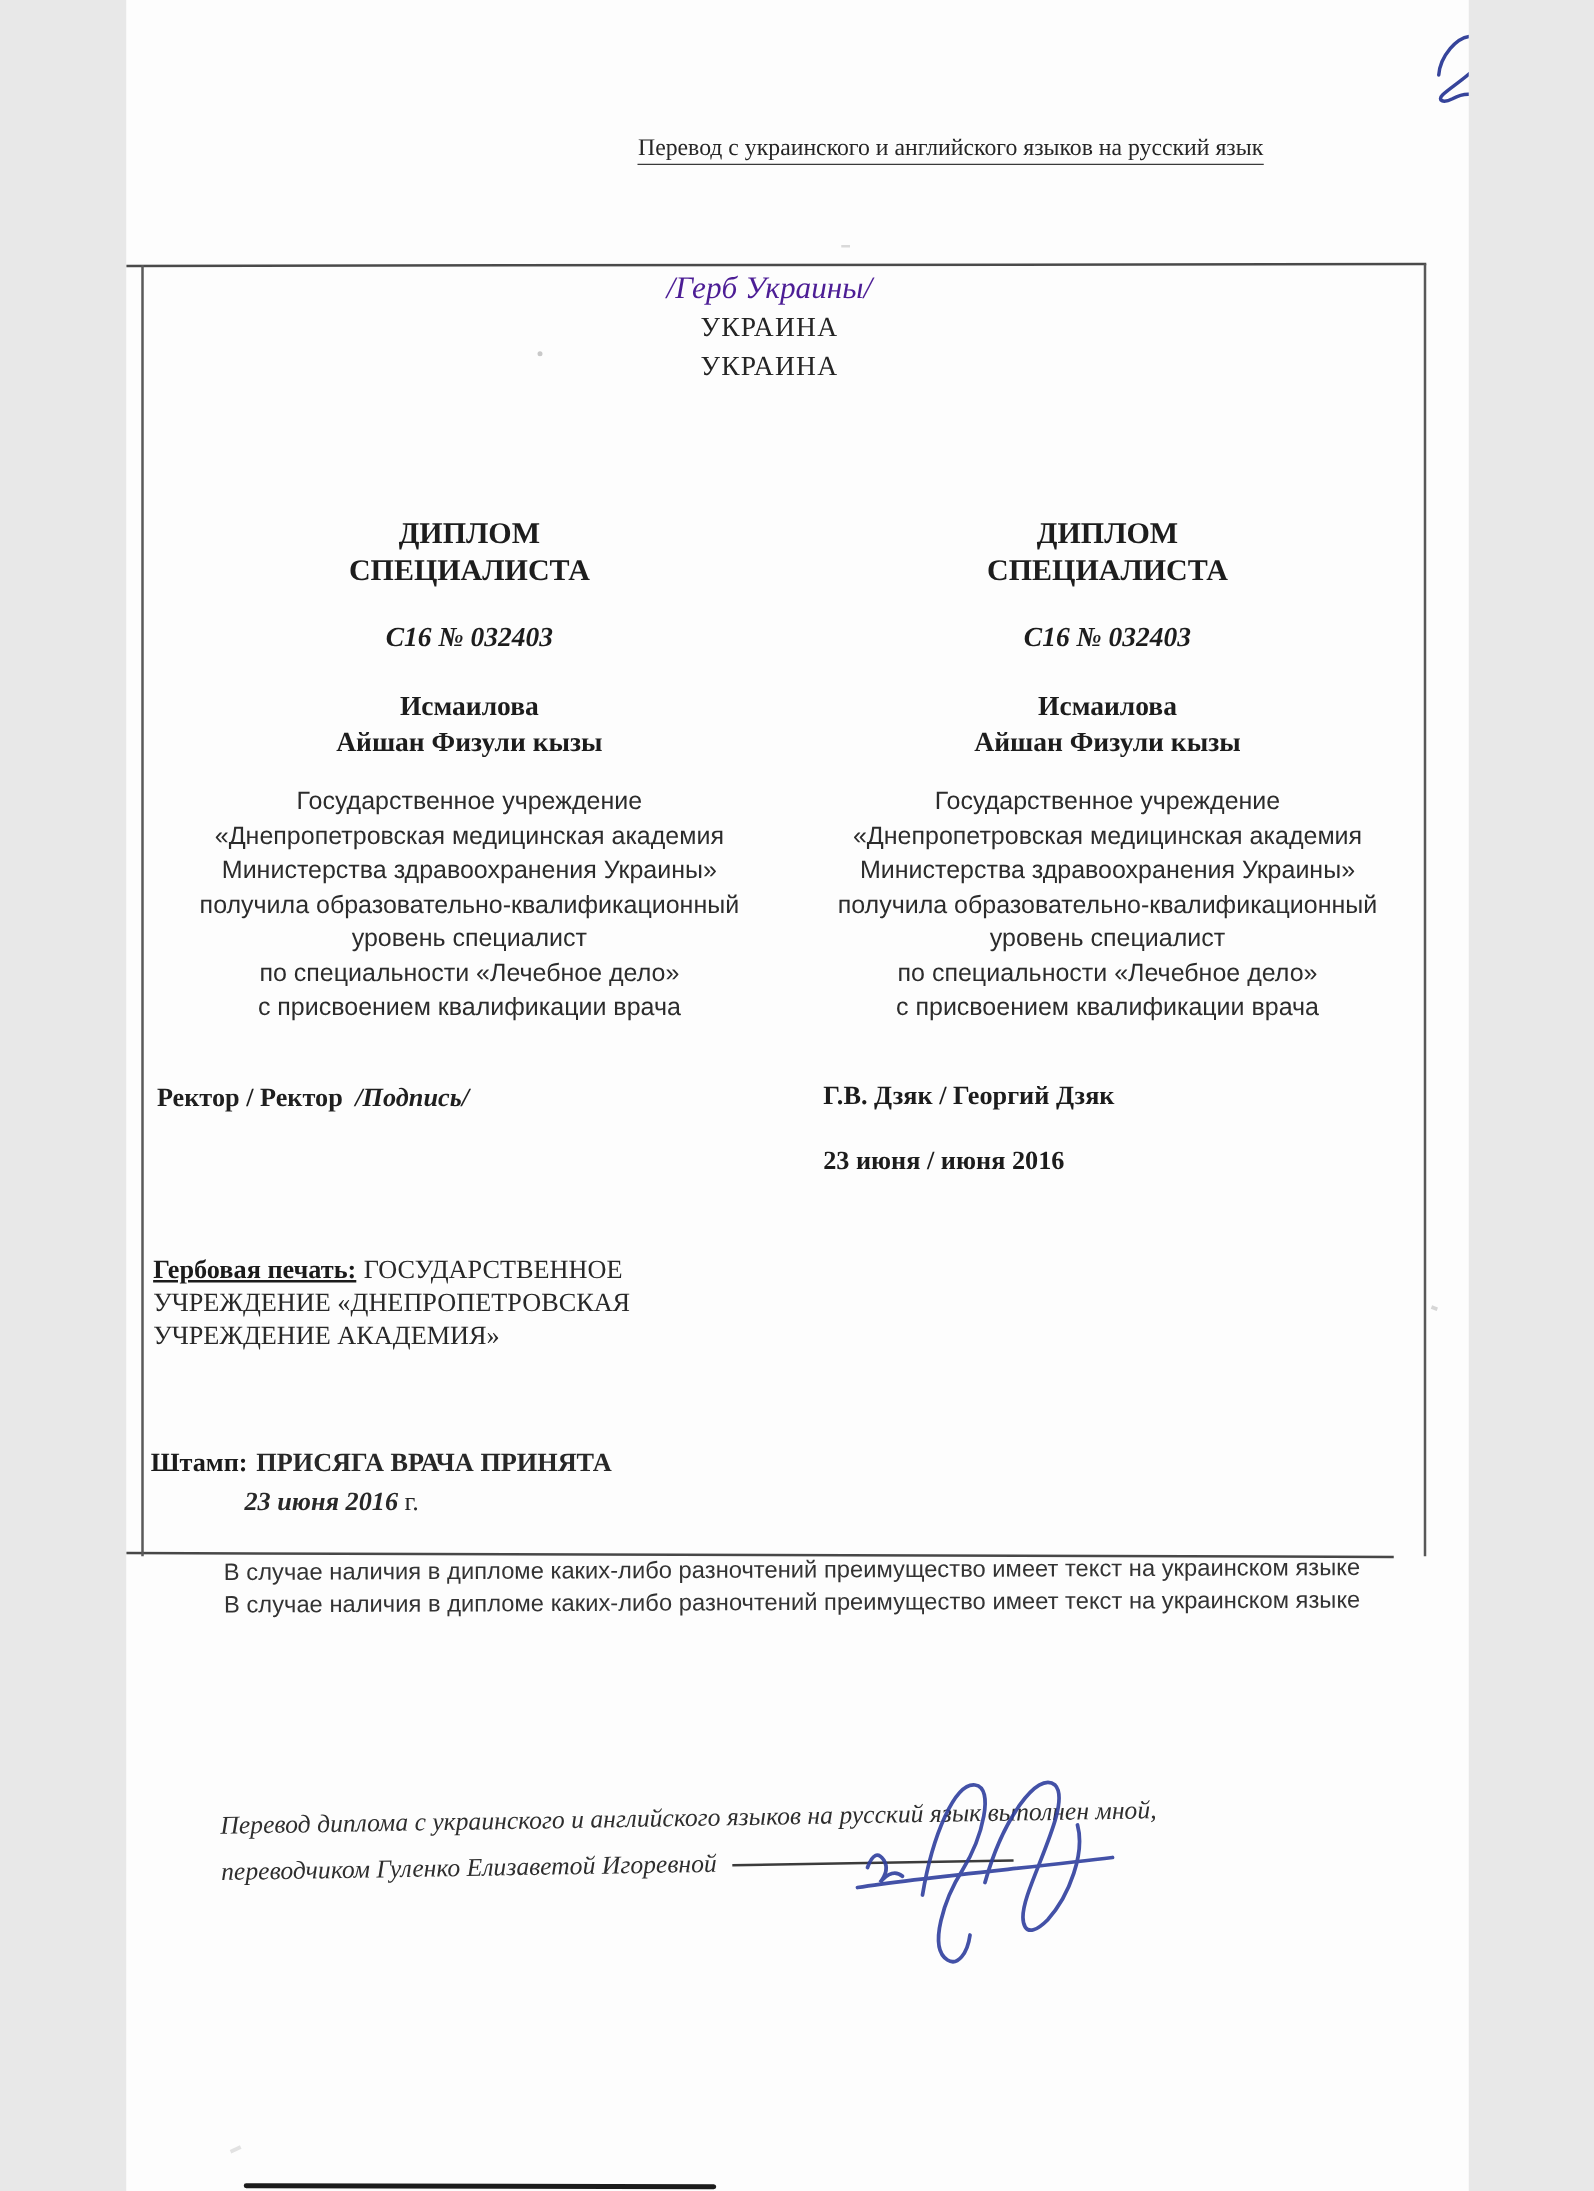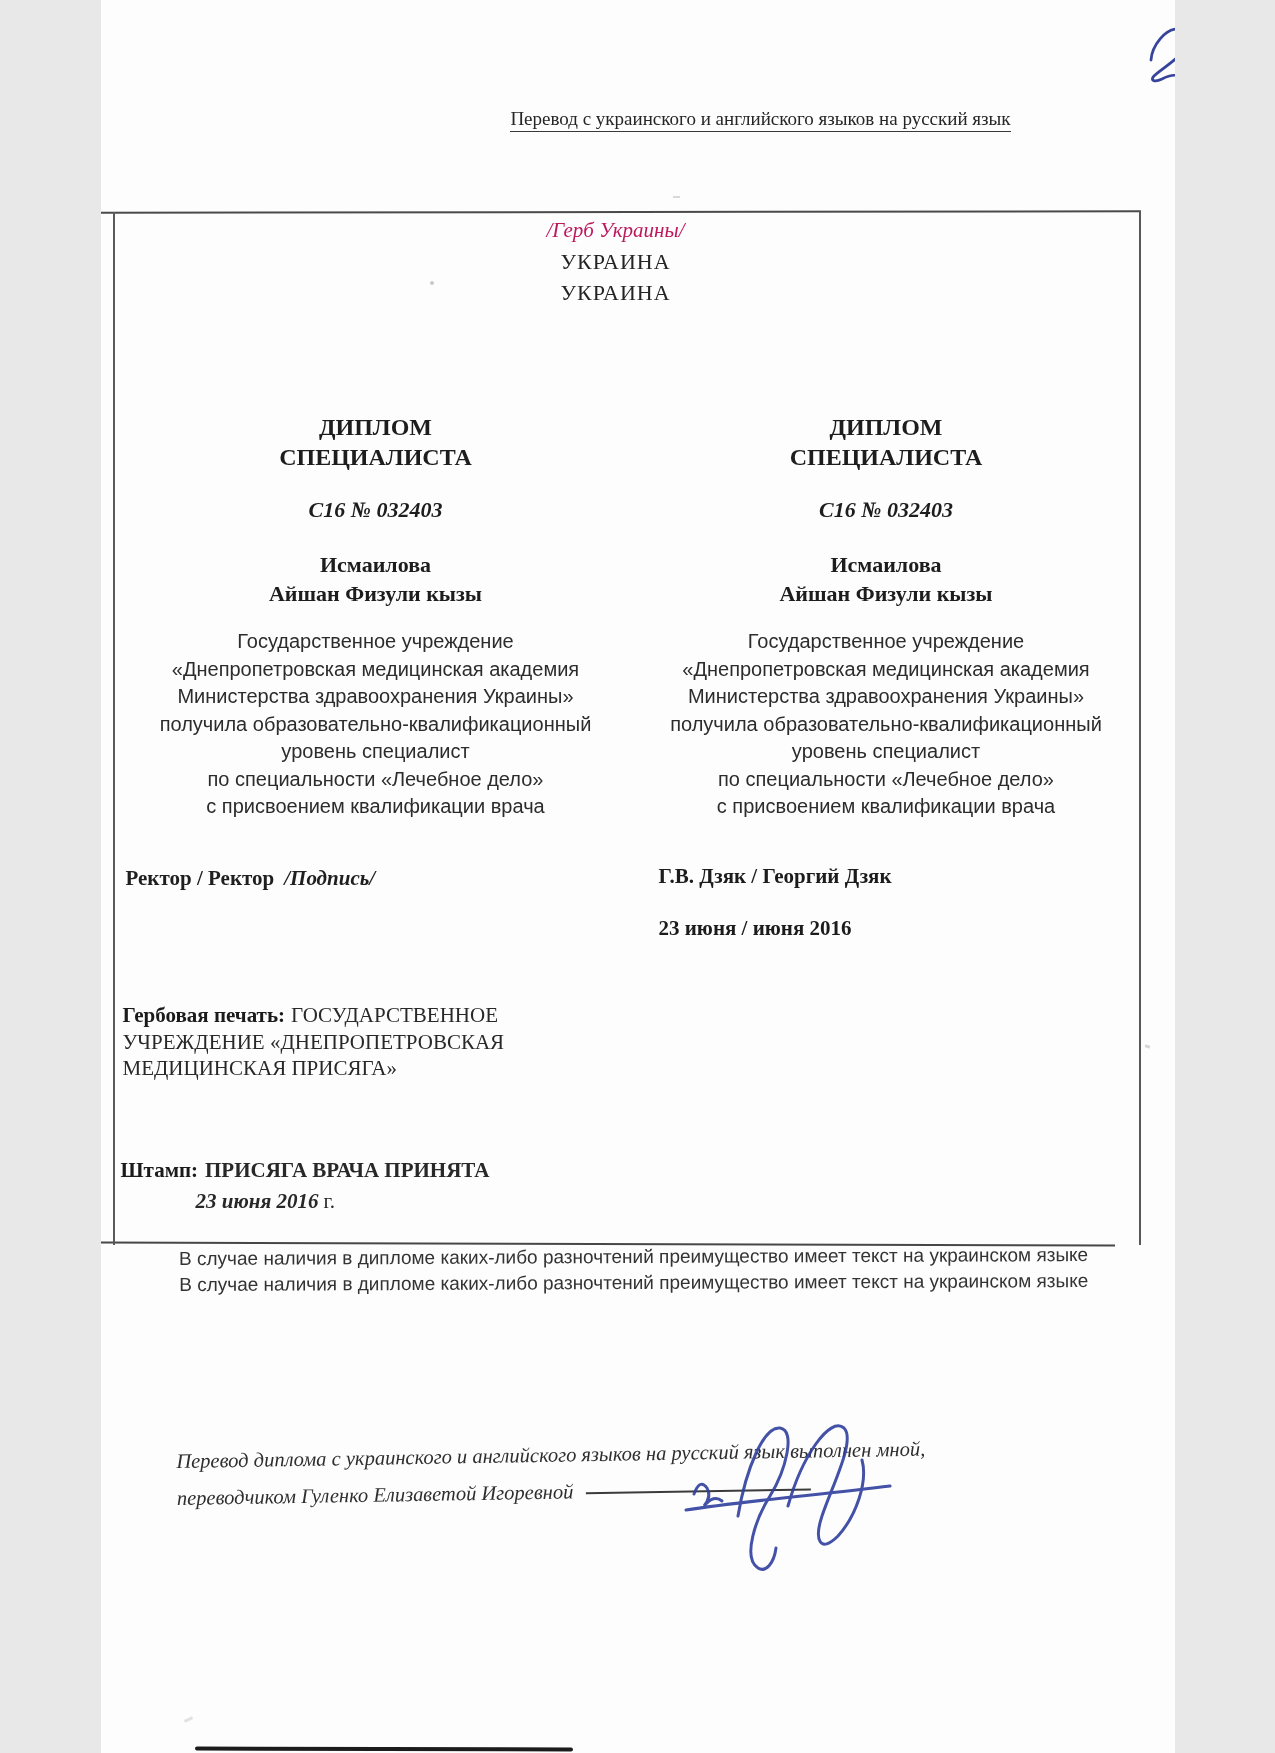--- a/index.html
+++ b/index.html
@@ -23,39 +23,39 @@
   .header-line span{border-bottom:1.5px solid #3a3a3a;padding-bottom:2px;}
 
   
   .frame-top{left:0;top:211px;width:1040px;height:2px;background:#4a4a4a;transform:rotate(-0.08deg);}
   .frame-bottom{left:0;top:1243px;width:1014px;height:2px;background:#474747;transform:rotate(0.18deg);}
   .frame-left{left:12px;top:212px;width:2px;height:1033px;background:#5a5a5a;}
   .frame-right{left:1038px;top:211px;width:2px;height:1034px;background:#585858;}
 
   
   .emblem-block{left:215px;top:215px;width:600px;line-height:31px;}
-  .emblem-note{font-style:italic;font-size:21px;color:#be185d;}
+  .emblem-note{font-style:italic;font-size:25px;color:#4c1d95;}
   .country{font-size:22px;letter-spacing:1px;color:#242424;}
 
   
   .colL{left:40px;width:470px;}
   .colR{left:548px;width:475px;}
   .doc-title{top:412px;font-weight:bold;font-size:24px;line-height:30px;color:#1d1d1d;}
   .serial{top:497px;font-weight:bold;font-size:22px;color:#1d1d1d;font-style:italic;}
   .holder{top:550px;font-weight:bold;font-size:22px;line-height:29px;color:#1d1d1d;}
   .bodytext{top:628px;font-family:"Liberation Sans",sans-serif;font-size:20px;line-height:27.5px;color:#2c2c2c;}
 
   .rector-line{left:25px;top:866px;font-size:21px;font-weight:bold;color:#1f1f1f;}
   .rector-line .sig{font-style:italic;margin-left:10px;}
   .signer-line{left:558px;top:864px;font-size:21px;font-weight:bold;color:#1c1c1c;}
   .date-line{left:558px;top:916px;font-size:21px;font-weight:bold;color:#1c1c1c;}
 
   
   .seal{left:22px;top:1002px;width:460px;font-size:21px;line-height:26.5px;color:#282828;}
-  .seal b{color:#1b1b1b;}
+  .seal b{color:#1b1b1b;text-decoration:underline;}
   .seal .rest{margin-left:6px;}
 
   
   .stamp1{left:20px;top:1158px;font-size:21px;color:#282828;font-weight:bold;}
   .stamp1 b{color:#1b1b1b;}
   .stamp1 .rest{margin-left:7px;}
   .stamp2{left:95px;top:1189px;font-size:21px;color:#282828;}
   .stamp2 .d{font-weight:bold;font-style:italic;}
   .stamp2 .suf{margin-left:5px;}
 
@@ -158,21 +158,21 @@
     <div>с присвоением квалификации врача</div>
   </div>
   <div class="abs signer-line">Г.В. Дзяк / Георгий Дзяк</div>
   <div class="abs date-line">23 июня / июня 2016</div>
 
   <div class="abs seal">
     <div>
       <b>Гербовая печать:</b><span class="rest">ГОСУДАРСТВЕННОЕ</span>
     </div>
     <div>УЧРЕЖДЕНИЕ «ДНЕПРОПЕТРОВСКАЯ</div>
-    <div>МЕДИЦИНСКАЯ ПРИСЯГА»</div>
+    <div>УЧРЕЖДЕНИЕ АКАДЕМИЯ»</div>
   </div>
 
   <div class="abs stamp1">
     <b>Штамп:</b><span class="rest">ПРИСЯГА ВРАЧА ПРИНЯТА</span>
   </div>
   <div class="abs stamp2">
     <span class="d">23 июня 2016</span><span class="suf">г.</span>
   </div>
 
   <div class="abs disclaimer">

